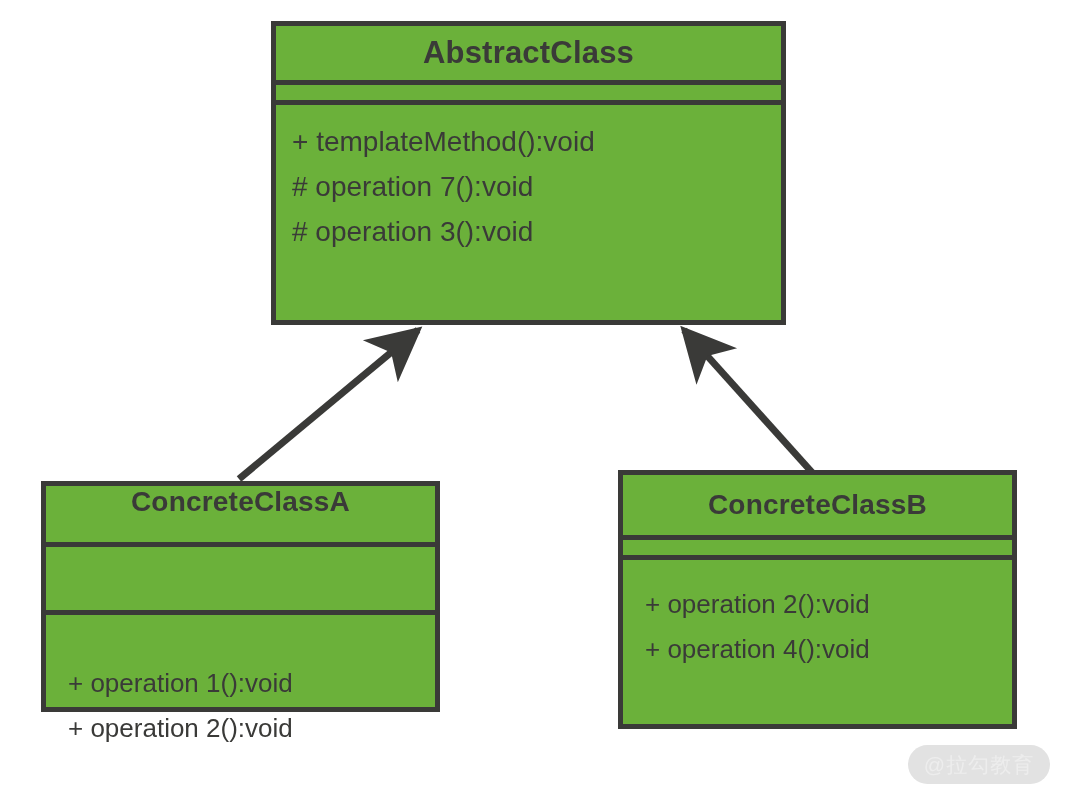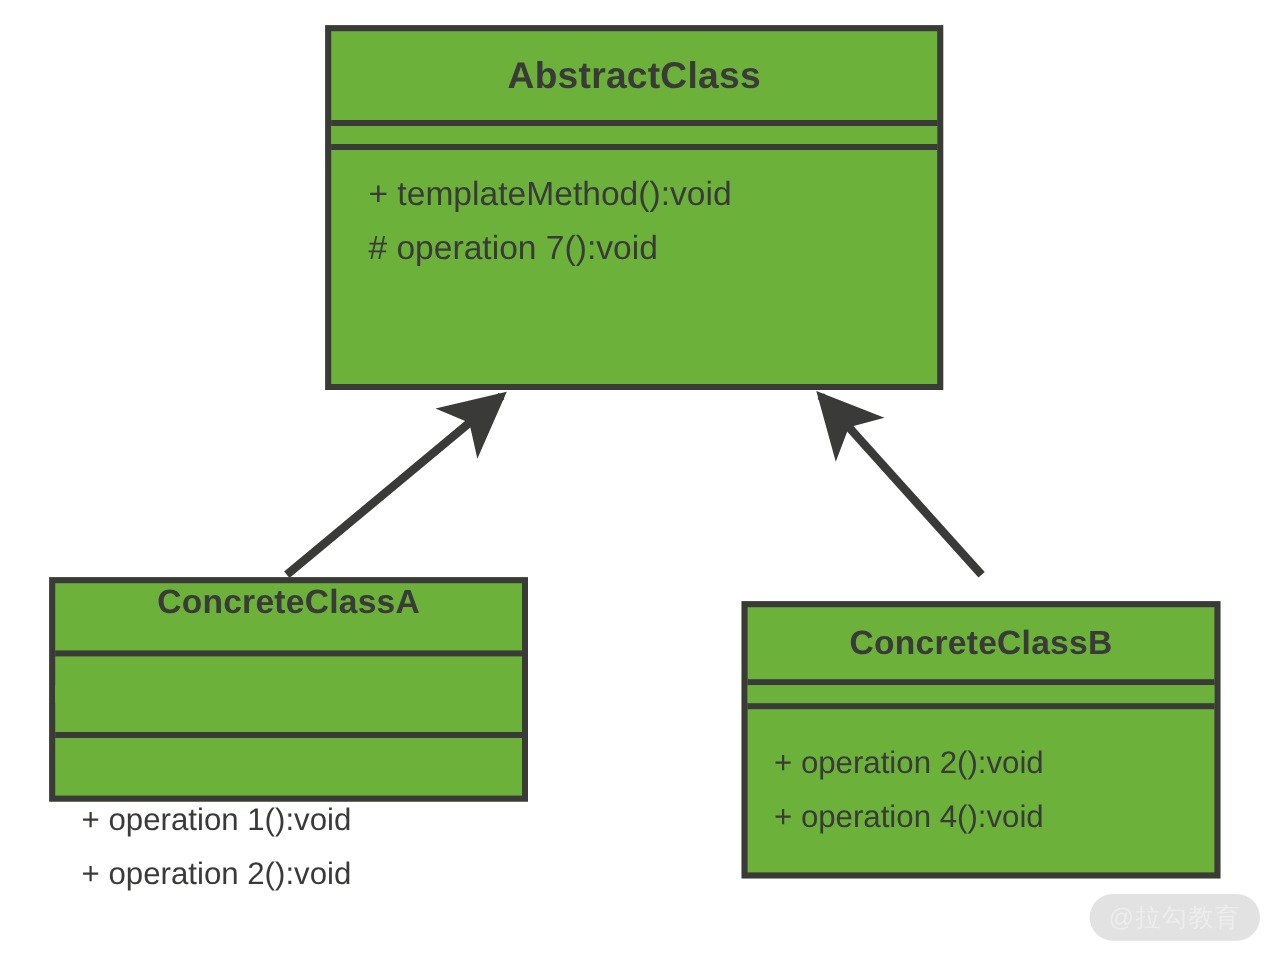--- a/index.html
+++ b/index.html
@@ -67,55 +67,55 @@
   }
 
   
   #abstract-class {
     left: 271px;
     top: 21px;
     width: 515px;
     height: 304px;
   }
   #abstract-class .uml-title {
-    height: 74px;
+    height: 54px;
     font-size: 31px;
   }
   #abstract-class .uml-attributes { height: 15px; }
   #abstract-class .uml-methods {
-    padding: 14px 0 0 31px;
+    padding: 14px 0 0 16px;
     font-size: 28px;
     line-height: 45px;
   }
 
   
   #concrete-class-a {
     left: 41px;
     top: 481px;
     width: 399px;
-    height: 187px;
+    height: 231px;
     gap: 24px;
   }
   #concrete-class-a .uml-title {
     height: 60px;
     font-size: 28px;
   }
   #concrete-class-a .uml-attributes { height: 15px; }
   #concrete-class-a .uml-methods {
     padding: 22px 0 16px 22px;
     font-size: 26px;
     line-height: 45px;
   }
 
   
   #concrete-class-b {
     left: 618px;
-    top: 501px;
+    top: 470px;
     width: 399px;
-    height: 231px;
+    height: 259px;
   }
   #concrete-class-b .uml-title {
     height: 60px;
     font-size: 28px;
   }
   #concrete-class-b .uml-attributes { height: 15px; }
   #concrete-class-b .uml-methods {
     padding: 22px 0 0 22px;
     font-size: 26px;
     line-height: 45px;
@@ -157,20 +157,21 @@
   </svg>
 
   <div class="uml-class" id="abstract-class">
     <div class="uml-title">AbstractClass</div>
     <div class="uml-divider"></div>
     <div class="uml-attributes"></div>
     <div class="uml-divider"></div>
     <div class="uml-methods">
       <div class="uml-method">+ templateMethod():void</div>
       <div class="uml-method"># operation 7():void</div>
+      <div class="uml-method"># operation 3():void</div>
     </div>
   </div>
 
   <div class="uml-class" id="concrete-class-a">
     <div class="uml-title">ConcreteClassA</div>
     <div class="uml-divider"></div>
     <div class="uml-attributes"></div>
     <div class="uml-divider"></div>
     <div class="uml-methods">
       <div class="uml-method">+ operation 1():void</div>

